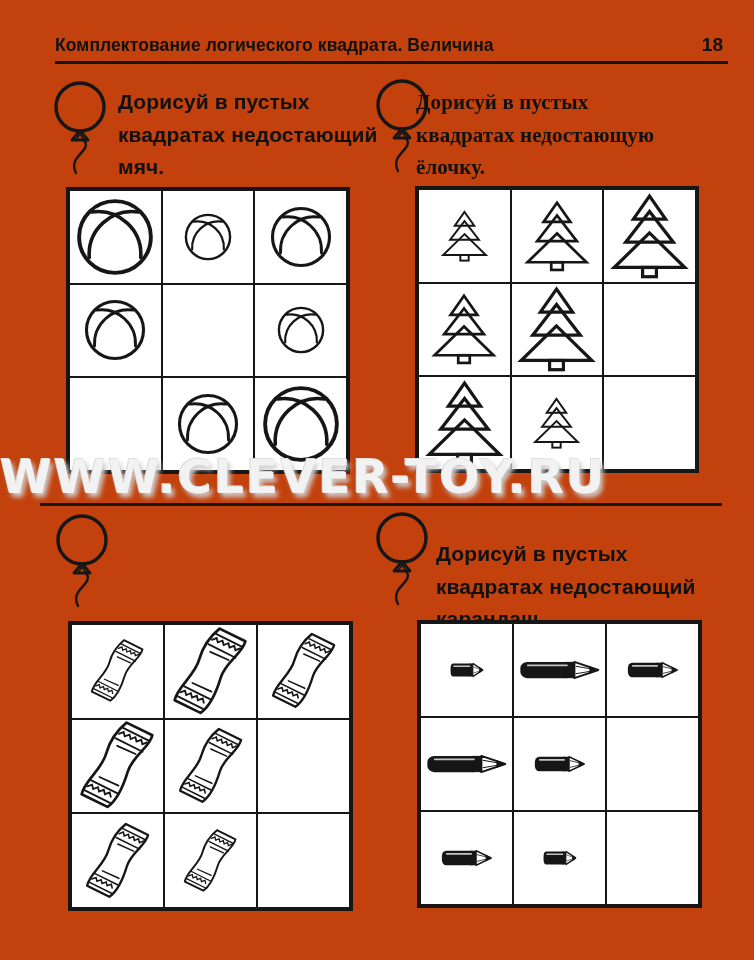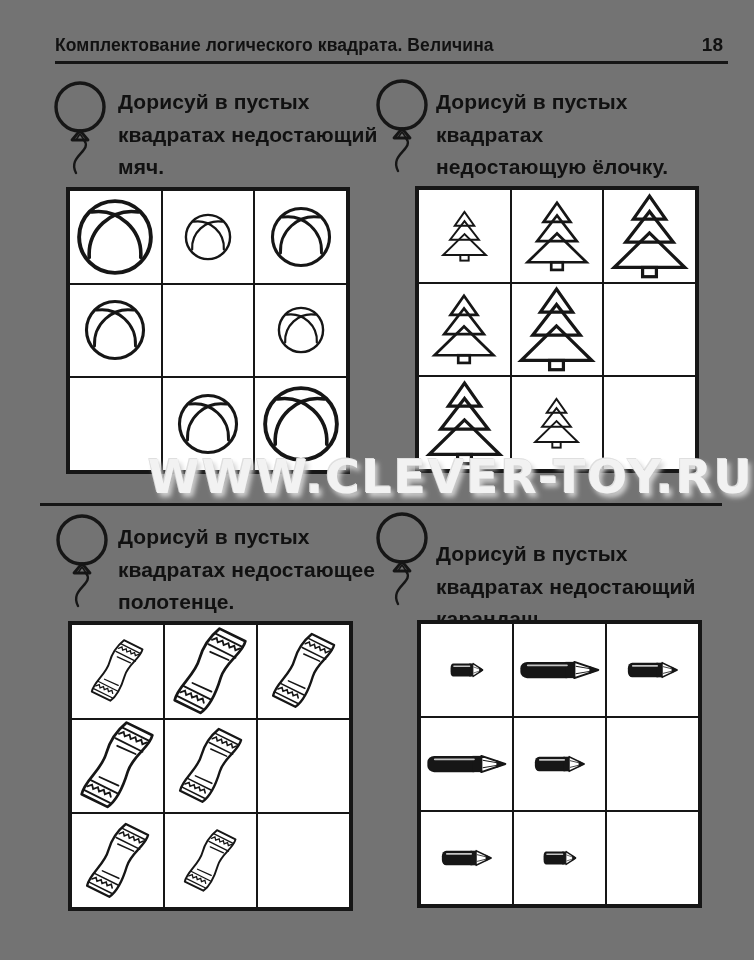--- a/index.html
+++ b/index.html
@@ -1,17 +1,17 @@
 <!DOCTYPE html>
 <html><head>
 <meta charset="utf-8">
 <style>
   html,body{margin:0;padding:0;background:#ffffff;}
   .page{
-    position:relative;width:754px;height:960px;background:#737373;overflow:hidden;
+    position:relative;width:754px;height:960px;background:#c2410c;overflow:hidden;
     font-family:"Liberation Sans", sans-serif;color:#111;
   }
   
   .hdr{position:absolute;left:55px;top:34px;width:668px;display:flex;justify-content:space-between;align-items:flex-end;}
   .hdr-title{font-size:17.5px;font-weight:600;letter-spacing:.1px;}
   .hdr-num{font-size:19px;font-weight:600;}
   .hdr-rule{position:absolute;left:55px;top:61px;width:673px;height:3px;background:#161616;}
   .divider{position:absolute;left:40px;top:503px;width:682px;height:3px;background:#161616;}
 
   
@@ -19,21 +19,21 @@
   .instr{position:absolute;width:262px;font-size:21px;font-weight:700;line-height:1.55;letter-spacing:.1px;}
 
   
   .grid{position:absolute;display:grid;grid-template-columns:repeat(3,1fr);grid-template-rows:repeat(3,1fr);
         border:3px solid #161616;background:#fff;}
   .cell{border:1.3px solid #161616;display:flex;align-items:center;justify-content:center;overflow:visible;}
   .cell svg{overflow:visible;display:block;}
   .towel-rot{transform:rotate(31deg);line-height:0;}
 
   
-  .wm{position:absolute;left:0;top:449px;width:754px;text-align:right;
+  .wm{position:absolute;left:0;top:449px;width:754px;text-align:left;
       font-family:"DejaVu Sans", sans-serif;font-weight:bold;font-size:47px;letter-spacing:2px;
       color:#f2f2f2;text-shadow:0 0 1px #c9c9c9, 3px 4px 5px #cfcfcf, -1px -1px 0 #e2e2e2;
       pointer-events:none;white-space:nowrap;}
 </style>
 </head>
 <body>
 
 <div class="page">
 
   <div class="hdr">
@@ -102,21 +102,21 @@
   </svg>
       </div>
     </div>
 
   <div class="balloon" style="left:372px;top:78px;width:62px;height:96px;"><svg viewBox="0 0 62 96" xmlns="http://www.w3.org/2000/svg" width="62" height="96">
     <circle cx="30" cy="27" r="24" fill="none" stroke="#161616" stroke-width="3.4"></circle>
     <polygon points="30,50.5 22,60 38,60" fill="none" stroke="#161616" stroke-width="2.8" stroke-linejoin="round"></polygon>
     <polyline points="26.5,59 30,54 33.5,59" fill="none" stroke="#161616" stroke-width="1.6"></polyline>
     <path d="M34,60 C43,71 17,76 26,93" fill="none" stroke="#161616" stroke-width="2.4" stroke-linecap="round"></path>
   </svg></div>
-  <div class="instr" style="left:436px;top:86px;">Дорисуй в пустых квадратах недостающую ёлочку.</div>
+  <div class="instr" style="left:416px;top:86px;font-family:Liberation Serif, serif;">Дорисуй в пустых квадратах недостающую ёлочку.</div>
   <div class="grid" style="left:415px;top:186px;width:278px;height:281px;">
       <div class="cell">
         <svg viewBox="0 0 100 112" xmlns="http://www.w3.org/2000/svg" width="47" height="52">
     <g fill="none" stroke="#161616" stroke-width="4.2" stroke-linejoin="miter">
       <polygon points="50,4 29,34 71,34"></polygon>
       <polygon points="50,24 19,64 81,64"></polygon>
       <polygon points="50,52 4,97 96,97"></polygon>
       <rect x="41" y="97" width="18" height="12"></rect>
     </g>
   </svg>
@@ -184,21 +184,20 @@
       </div>
       <div class="cell"></div>
     </div>
 
   <div class="balloon" style="left:52px;top:513px;width:62px;height:96px;"><svg viewBox="0 0 62 96" xmlns="http://www.w3.org/2000/svg" width="62" height="96">
     <circle cx="30" cy="27" r="24" fill="none" stroke="#161616" stroke-width="3.4"></circle>
     <polygon points="30,50.5 22,60 38,60" fill="none" stroke="#161616" stroke-width="2.8" stroke-linejoin="round"></polygon>
     <polyline points="26.5,59 30,54 33.5,59" fill="none" stroke="#161616" stroke-width="1.6"></polyline>
     <path d="M34,60 C43,71 17,76 26,93" fill="none" stroke="#161616" stroke-width="2.4" stroke-linecap="round"></path>
   </svg></div>
-  <div class="instr" style="left:118px;top:521px;">Дорисуй в пустых квадратах недостающее полотенце.</div>
   <div class="grid" style="left:68px;top:621px;width:279px;height:284px;">
       <div class="cell">
         <div class="towel-rot">
           <svg viewBox="0 0 64 112" xmlns="http://www.w3.org/2000/svg" width="37" height="64">
     <path d="M14,4 L50,1 C55,16 42,36 47,56 C51,72 55,92 48,107 L12,110 C6,94 18,70 12,50 C7,32 9,18 14,4 Z" fill="#ffffff" stroke="#161616" stroke-width="3.4" stroke-linejoin="round"></path>
     <g fill="none" stroke="#161616" stroke-width="2.3" stroke-linecap="round">
       <path d="M13,12 L51,9"></path>
       <path d="M13,21 l4,-5 4,4 4,-5 4,4 4,-5 4,4 4,-5 4,4 4,-5"></path>
       <path d="M12,28 L50,25"></path>
       <path d="M19,35 L44,32"></path>

